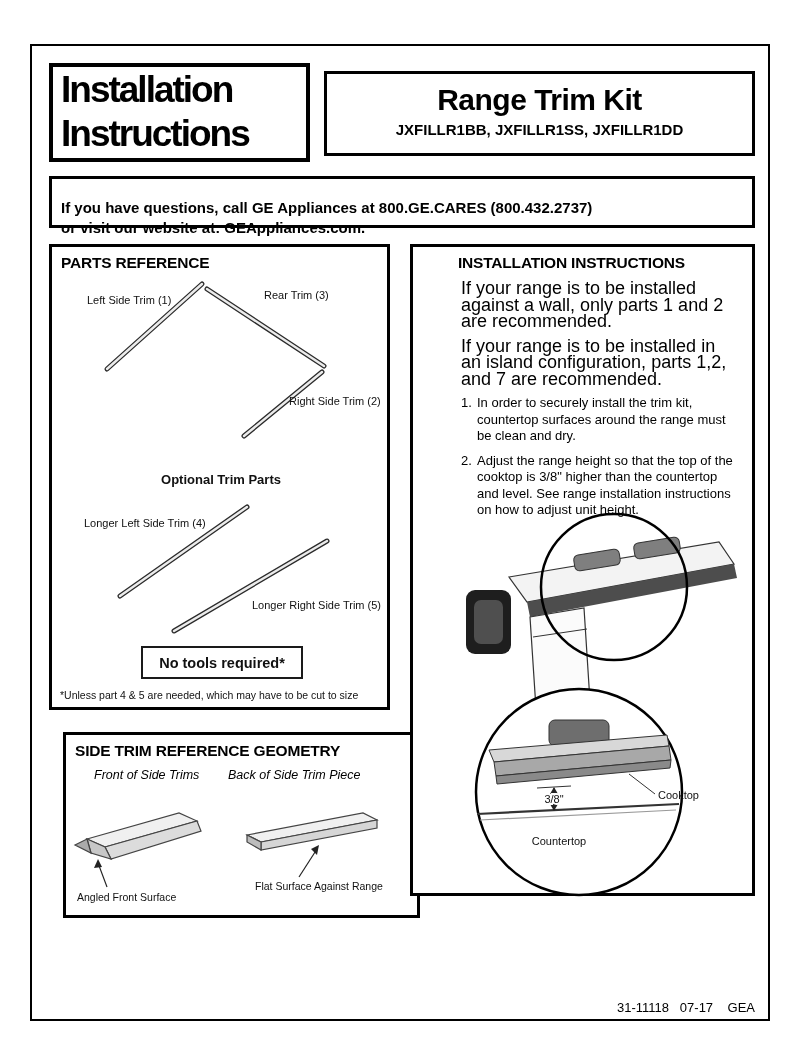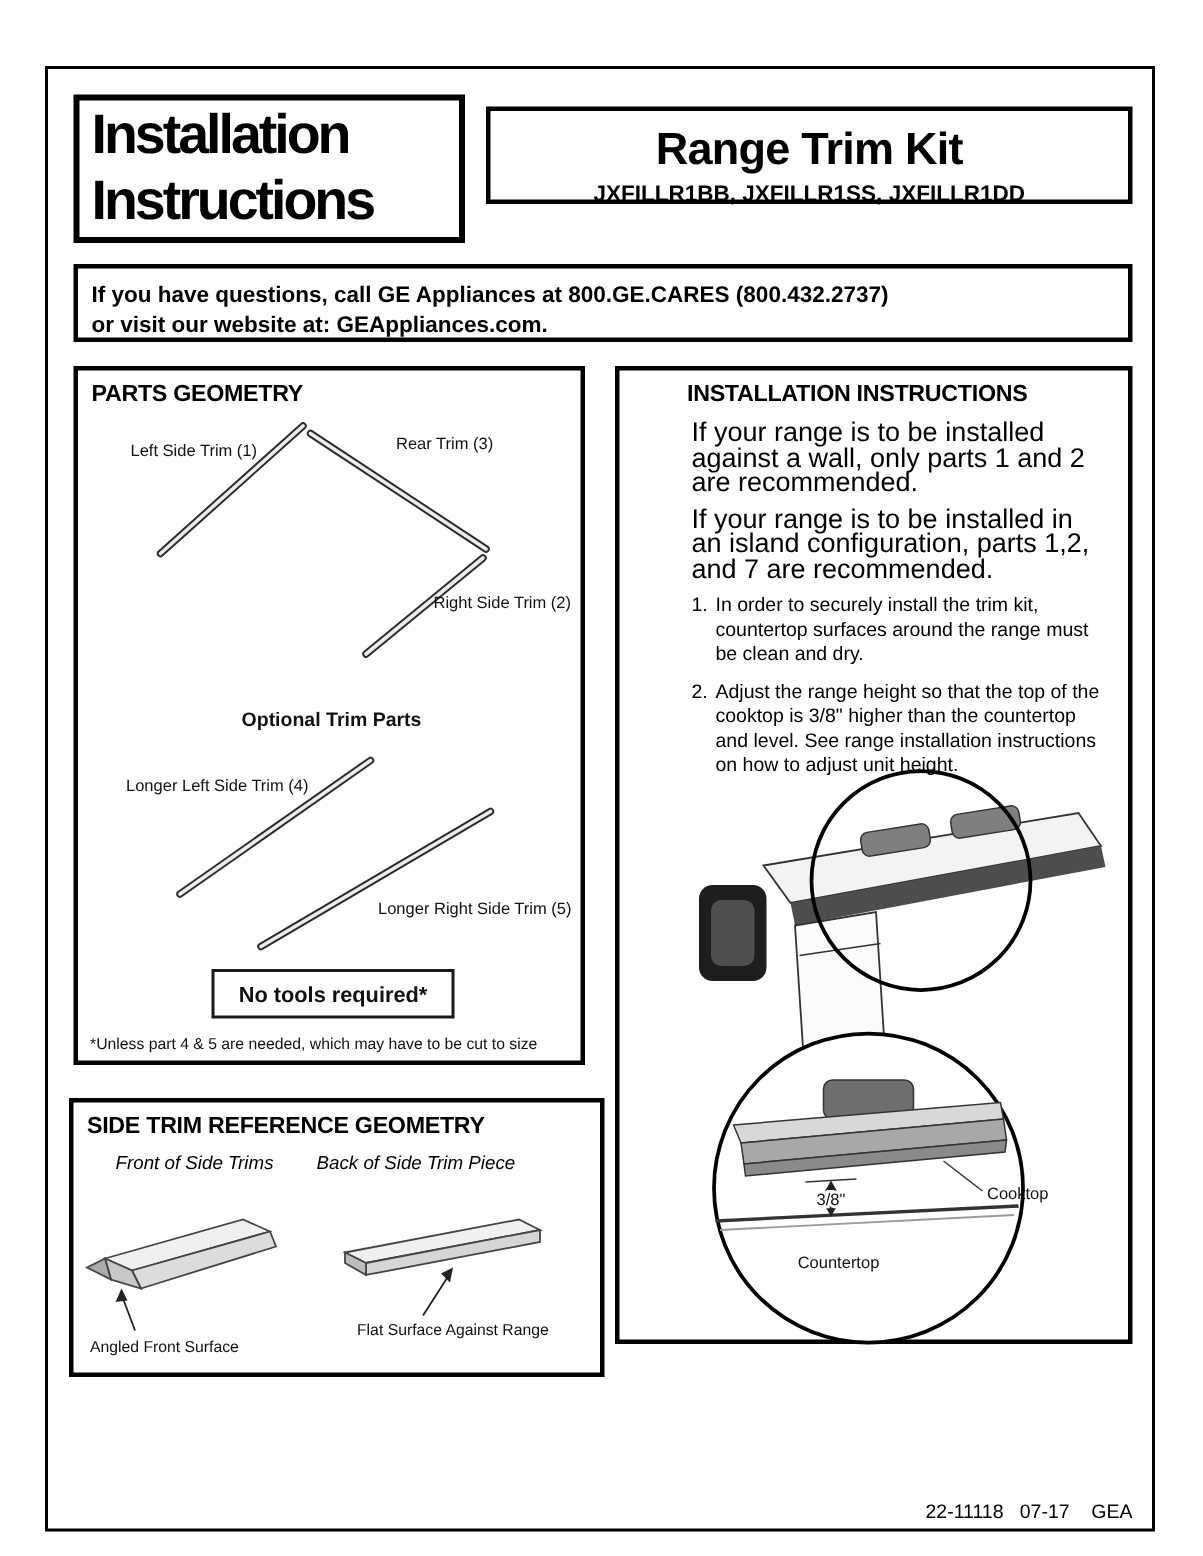--- a/index.html
+++ b/index.html
@@ -5,29 +5,29 @@
   * { margin:0; padding:0; box-sizing:border-box; }
   html,body { background:#fff; }
   body { font-family:"Liberation Sans", sans-serif; color:#000; }
   .page { position:relative; width:802px; height:1037px; background:#fff; overflow:hidden;margin-top:16px; }
   .page-border { position:absolute; left:30px; top:28px; width:740px; height:977px; border:2px solid #000; }
   .abs { position:absolute; background:#fff; }
 
   .hdr-left { left:49px; top:47px; width:261px; height:99px; border:4px solid #000; padding:1px 8px; }
   .hdr-left .big { font-size:37px; font-weight:bold; letter-spacing:-2px; line-height:44px; white-space:nowrap; }
 
-  .hdr-right { left:324px; top:55px; width:431px; height:65px; border:3px solid #000; text-align:center; padding-top:9px; }
+  .hdr-right { left:324px; top:55px; width:431px; height:85px; border:3px solid #000; text-align:center; padding-top:9px; }
   .hdr-right .title { font-size:30px; font-weight:bold; letter-spacing:-0.5px; line-height:34px; }
   .hdr-right .models { font-size:15px; font-weight:bold; margin-top:4px;text-align:center; }
 
-  .contact { left:49px; top:160px; width:706px; height:52px; border:3px solid #000; padding:8px 9px; font-size:15px; font-weight:bold; line-height:20px; }
+  .contact { left:49px; top:160px; width:706px; height:52px; border:3px solid #000; padding:19px 9px; font-size:15px; font-weight:bold; line-height:20px; }
 
   .section { border:3px solid #000; }
   .parts { left:49px; top:228px; width:341px; height:466px; }
-  .sidegeo { left:46px; top:716px; width:357px; height:186px; }
+  .sidegeo { left:63px; top:716px; width:357px; height:186px; }
   .instr { left:410px; top:228px; width:345px; height:652px;padding-left:36px; }
 
   .section-title { font-size:15.5px; font-weight:bold; padding:7px 9px 0; letter-spacing:-0.2px; }
 
   .instr p { font-size:18px; line-height:16.5px; margin:8px 12px 0; }
   .step { display:flex; font-size:13px; line-height:16.5px; margin:8px 12px 0; }
   .step .n { width:16px; flex:none; }
   .step .t { flex:1; }
 
   svg { display:block; position:absolute; }
@@ -57,21 +57,21 @@
     <div class="title">Range Trim Kit</div>
     <div class="models">JXFILLR1BB, JXFILLR1SS, JXFILLR1DD</div>
   </div>
 
   <div class="abs contact">
     <div>If you have questions, call GE Appliances at 800.GE.CARES (800.432.2737)</div>
     <div>or visit our website at: GEAppliances.com.</div>
   </div>
 
   <div class="abs section parts">
-    <div class="section-title">PARTS GEOMETRY</div>
+    <div class="section-title">PARTS REFERENCE</div>
     <svg style="left:1px; top:30px;" width="336" height="434" viewBox="0 0 336 434">
 
       <g>
         <line x1="149" y1="7" x2="54" y2="92" stroke="#2b2b2b" stroke-width="5" stroke-linecap="round"></line>
         <line x1="149" y1="7" x2="54" y2="92" stroke="#ececec" stroke-width="2.4" stroke-linecap="round"></line>
       </g>
 
       <g>
         <line x1="154" y1="12" x2="271" y2="89" stroke="#2b2b2b" stroke-width="5" stroke-linecap="round"></line>
         <line x1="154" y1="12" x2="271" y2="89" stroke="#ececec" stroke-width="2.4" stroke-linecap="round"></line>
@@ -178,14 +178,14 @@
       <text class="lbl" x="105" y="301" text-anchor="middle" stroke="#fff" stroke-width="4" paint-order="stroke fill">3/8"</text>
 
       <line x1="206" y1="292" x2="180" y2="272" stroke="#333" stroke-width="1"></line>
       <text class="lbl" x="209" y="297">Cooktop</text>
       <text class="lbl" x="110" y="343" text-anchor="middle">Countertop</text>
 
       <circle cx="165" cy="85" r="73" fill="none" stroke="#000" stroke-width="2.5"></circle>
     </svg>
   </div>
 
-  <div class="footer">22-11118   07-17    GEA</div>
+  <div class="footer">31-11118   07-17    GEA</div>
 </div>
 
 </body></html>

